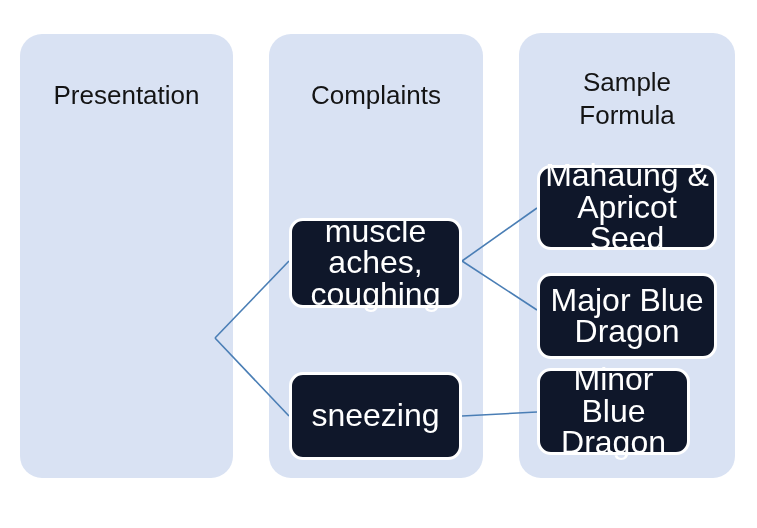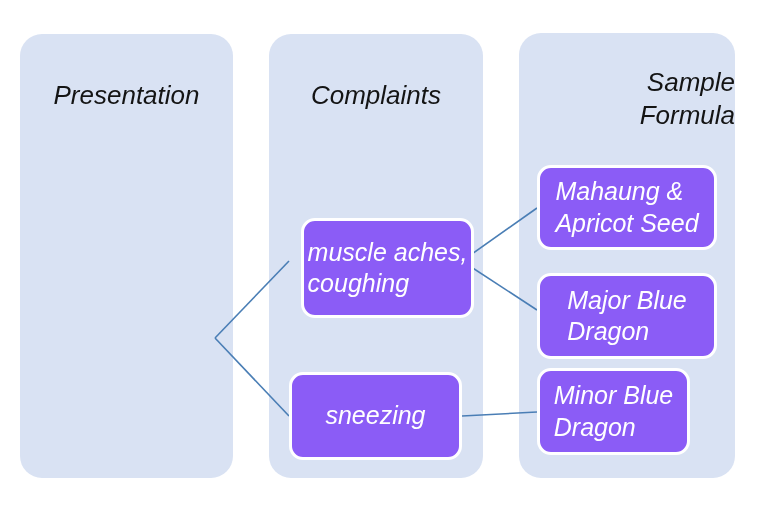--- a/index.html
+++ b/index.html
@@ -7,46 +7,46 @@
     padding: 0;
     background: #ffffff;
     font-family: "Liberation Sans", "DejaVu Sans", sans-serif;
   }
   .canvas {
     position: relative;
     width: 757px;
     height: 528px;
     background: #ffffff;
     overflow: hidden;
-    font-style: italic;
   }
   .col {
     position: absolute;
     background: #d9e2f3;
     border-radius: 22px;
   }
   .col-title {
     position: absolute;
     left: 0;
     width: 100%;
     text-align: center;
     font-size: 26px;
     line-height: 33px;
     color: #141414;
     white-space: pre-line;
   }
   .node {
     position: absolute;
     box-sizing: border-box;
-    background: #8b5cf6;
+    background: #0f172a;
     border: 3px solid #ffffff;
     border-radius: 14px;
     color: #ffffff;
-    font-size: 25px;
+    font-size: 32px;
     line-height: 31.5px;
+    text-align: center;
     display: flex;
     align-items: center;
     justify-content: center;
     white-space: pre-line;
     z-index: 2;
   }
   .connectors {
     position: absolute;
     left: 0;
     top: 0;
@@ -71,26 +71,26 @@
     <line x1="462" y1="416" x2="537" y2="412"></line>
   </svg>
 
   <div class="col" style="left:20px; top:34px; width:213px; height:444px;">
     <div class="col-title" style="top:45px;">Presentation</div>
   </div>
 
   <div class="col" style="left:269px; top:34px; width:214px; height:444px;">
     <div class="col-title" style="top:45px;">Complaints</div>
   </div>
-  <div class="node" style="left:301px; top:218px; width:173px; height:100px;">muscle aches,
+  <div class="node" style="left:289px; top:218px; width:173px; height:90px;">muscle aches,
 coughing</div>
   <div class="node" style="left:289px; top:372px; width:173px; height:88px;">sneezing</div>
 
   <div class="col" style="left:519px; top:33px; width:216px; height:445px;">
-    <div class="col-title" style="top:33px;text-align:right;">Sample
+    <div class="col-title" style="top:33px;">Sample
 Formula</div>
   </div>
   <div class="node" style="left:537px; top:165px; width:180px; height:85px;">Mahaung &amp;
 Apricot Seed</div>
   <div class="node" style="left:537px; top:273px; width:180px; height:86px;">Major Blue
 Dragon</div>
   <div class="node" style="left:537px; top:368px; width:153px; height:87px;">Minor Blue
 Dragon</div>
 
 </div>

